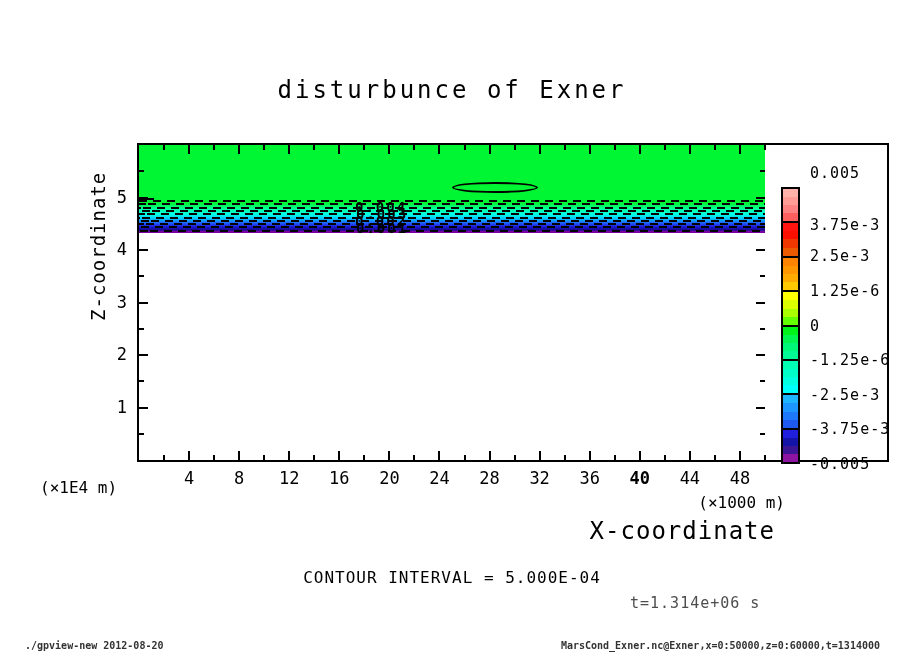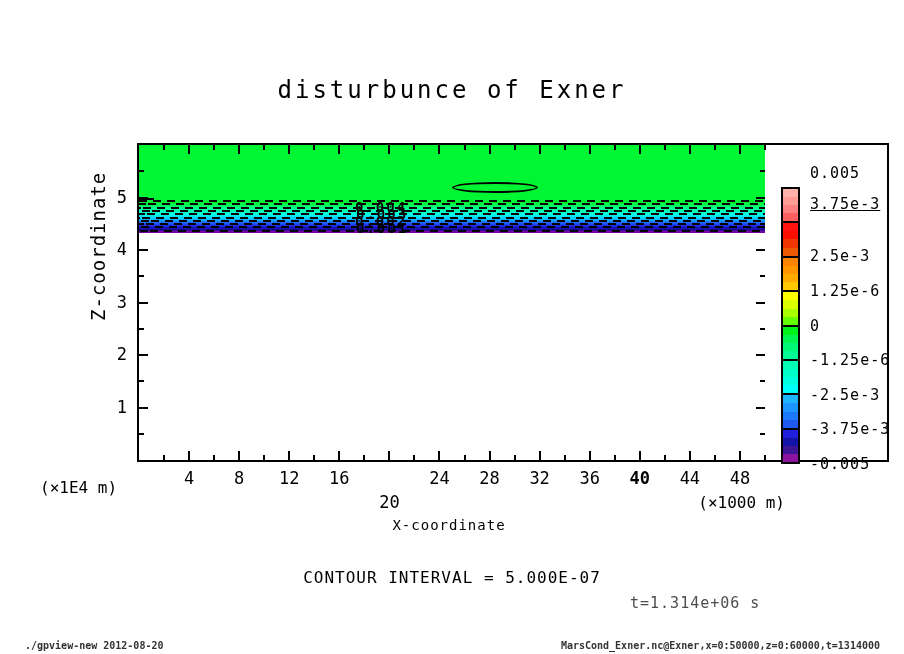--- a/index.html
+++ b/index.html
@@ -13,21 +13,21 @@
   #plot{left:137px;top:143px;width:752px;height:319px;border:2px solid #000;box-sizing:border-box;background:#fff;overflow:hidden;}
   #plot .layer{position:absolute;left:0;width:626px;}
   #zero-contour-ellipse{position:absolute;left:313px;top:37px;width:82px;height:7px;border:2px solid #000;border-radius:50%;background:transparent;}
   #contour-seg-left{position:absolute;left:0;top:53px;width:15px;height:2px;background:#000;}
   .clabel{position:absolute;font-size:14px;font-weight:bold;letter-spacing:2px;line-height:1;}
   .xlab{position:absolute;width:40px;text-align:center;font-size:17px;line-height:1;}
   .ylab{position:absolute;width:40px;text-align:right;font-size:17px;line-height:1;}
   #y-axis-title{left:78px;top:290px;width:40px;font-size:19px;letter-spacing:1px;transform:rotate(-90deg);transform-origin:center;white-space:nowrap;text-align:center;}
   #y-axis-unit{left:40px;top:478px;width:120px;font-size:16px;}
   #x-axis-unit{left:653px;top:493px;width:132px;font-size:16px;text-align:right;}
-  #x-axis-title{left:134px;top:517px;width:630px;text-align:center;font-size:14px;letter-spacing:1px;}
+  #x-axis-title{left:145px;top:517px;width:630px;text-align:right;font-size:24px;letter-spacing:1px;}
   #contour-interval{left:137px;top:568px;width:630px;text-align:center;font-size:16px;letter-spacing:1px;}
   #time-label{left:630px;top:594px;font-size:15px;color:#4d4d4d;letter-spacing:1px;}
   #footer-left{left:25px;top:640px;font-size:10px;color:#333;font-weight:bold;}
   #footer-right{right:24px;top:640px;font-size:10px;color:#333;font-weight:bold;}
   #colorbar{left:781px;top:187px;width:19px;height:277px;border:2px solid #000;box-sizing:border-box;display:flex;flex-direction:column;}
   #colorbar .cbox{flex:1;}
   #colorbar .cbox + .cbox{border-top:2px solid #000;}
   .cbar-lab{position:absolute;left:810px;height:18px;font-size:15px;line-height:18px;letter-spacing:1px;}
 </style>
 </head>
@@ -58,38 +58,38 @@
       <div class="clabel" style="position: absolute; left: 217px; top: 62px;">0.003</div>
       <div class="clabel" style="position: absolute; left: 216px; top: 69px;">0.002</div>
       <div class="clabel" style="position: absolute; left: 217px; top: 76px;">0.001</div>
     </div>
 </div>
 
 <div class="abs" id="y-axis-title">Z-coordinate</div>
 <div class="abs" id="y-axis-unit">(×1E4 m)</div>
 <div class="abs" id="x-axis-unit">(×1000 m)</div>
 <div class="abs" id="x-axis-title">X-coordinate</div>
-<div class="abs" id="contour-interval">CONTOUR INTERVAL = 5.000E-07</div>
+<div class="abs" id="contour-interval">CONTOUR INTERVAL = 5.000E-04</div>
 <div class="abs" id="time-label">t=1.314e+06 s</div>
 <div class="abs" id="footer-left">./gpview-new  2012-08-20</div>
 <div class="abs" id="footer-right">MarsCond_Exner.nc@Exner,x=0:50000,z=0:60000,t=1314000</div>
 
 <div class="abs" id="colorbar">
     <div class="cbox" style="background: linear-gradient(rgb(255, 178, 170) 0%, rgb(255, 178, 170) 25%, rgb(255, 156, 150) 25%, rgb(255, 156, 150) 50%, rgb(255, 130, 130) 50%, rgb(255, 130, 130) 75%, rgb(255, 95, 95) 75%, rgb(255, 95, 95) 100%);"></div>
     <div class="cbox" style="background: linear-gradient(rgb(255, 20, 16) 0%, rgb(255, 20, 16) 25%, rgb(250, 15, 0) 25%, rgb(250, 15, 0) 50%, rgb(240, 55, 0) 50%, rgb(240, 55, 0) 75%, rgb(235, 90, 0) 75%, rgb(235, 90, 0) 100%);"></div>
     <div class="cbox" style="background: linear-gradient(rgb(255, 130, 0) 0%, rgb(255, 130, 0) 25%, rgb(255, 150, 0) 25%, rgb(255, 150, 0) 50%, rgb(255, 170, 0) 50%, rgb(255, 170, 0) 75%, rgb(255, 200, 0) 75%, rgb(255, 200, 0) 100%);"></div>
     <div class="cbox" style="background: linear-gradient(rgb(255, 255, 0) 0%, rgb(255, 255, 0) 25%, rgb(220, 255, 0) 25%, rgb(220, 255, 0) 50%, rgb(170, 255, 0) 50%, rgb(170, 255, 0) 75%, rgb(100, 255, 0) 75%, rgb(100, 255, 0) 100%);"></div>
     <div class="cbox" style="background: linear-gradient(rgb(0, 243, 24) 0%, rgb(0, 243, 24) 25%, rgb(0, 245, 80) 25%, rgb(0, 245, 80) 50%, rgb(0, 248, 120) 50%, rgb(0, 248, 120) 75%, rgb(0, 250, 150) 75%, rgb(0, 250, 150) 100%);"></div>
     <div class="cbox" style="background: linear-gradient(rgb(0, 255, 180) 0%, rgb(0, 255, 180) 25%, rgb(0, 255, 200) 25%, rgb(0, 255, 200) 50%, rgb(0, 255, 225) 50%, rgb(0, 255, 225) 75%, rgb(0, 255, 250) 75%, rgb(0, 255, 250) 100%);"></div>
     <div class="cbox" style="background: linear-gradient(rgb(30, 180, 255) 0%, rgb(30, 180, 255) 25%, rgb(30, 150, 255) 25%, rgb(30, 150, 255) 50%, rgb(30, 120, 250) 50%, rgb(30, 120, 250) 75%, rgb(30, 90, 240) 75%, rgb(30, 90, 240) 100%);"></div>
     <div class="cbox" style="background: linear-gradient(rgb(32, 32, 220) 0%, rgb(32, 32, 220) 25%, rgb(20, 20, 168) 25%, rgb(20, 20, 168) 50%, rgb(60, 20, 150) 50%, rgb(60, 20, 150) 75%, rgb(140, 20, 160) 75%, rgb(140, 20, 160) 100%);"></div>
   </div>
 <div id="colorbar-labels">
     <div class="cbar-lab" style="position: absolute; top: 164px;">0.005</div>
-    <div class="cbar-lab" style="position: absolute; top: 195px; text-decoration: underline;">3.75e-3</div>
+    <div class="cbar-lab" style="position: absolute; top: 216px;">3.75e-3</div>
     <div class="cbar-lab" style="position: absolute; top: 247.25px;">2.5e-3</div>
     <div class="cbar-lab" style="position: absolute; top: 281.875px;">1.25e-6</div>
     <div class="cbar-lab" style="position: absolute; top: 316.5px;">0</div>
     <div class="cbar-lab" style="position: absolute; top: 351.125px;">-1.25e-6</div>
     <div class="cbar-lab" style="position: absolute; top: 385.75px;">-2.5e-3</div>
     <div class="cbar-lab" style="position: absolute; top: 420.375px;">-3.75e-3</div>
     <div class="cbar-lab" style="position: absolute; top: 455px;">-0.005</div>
   </div>
 <div id="ticks">
     <div style="position: absolute; left: 188.08px; top: 451px; width: 2px; height: 9px; background: rgb(0, 0, 0);"></div>
@@ -163,21 +163,21 @@
     <div style="position: absolute; left: 139px; top: 222.75px; width: 5px; height: 2px; background: rgb(0, 0, 0);"></div>
     <div style="position: absolute; left: 760px; top: 222.75px; width: 5px; height: 2px; background: rgb(0, 0, 0);"></div>
     <div style="position: absolute; left: 139px; top: 170.25px; width: 5px; height: 2px; background: rgb(0, 0, 0);"></div>
     <div style="position: absolute; left: 760px; top: 170.25px; width: 5px; height: 2px; background: rgb(0, 0, 0);"></div>
   </div>
 <div id="tick-labels">
     <div class="xlab" style="position: absolute; left: 169.08px; top: 470px;">4</div>
     <div class="xlab" style="position: absolute; left: 219.16px; top: 470px;">8</div>
     <div class="xlab" style="position: absolute; left: 269.24px; top: 470px;">12</div>
     <div class="xlab" style="position: absolute; left: 319.32px; top: 470px;">16</div>
-    <div class="xlab" style="position: absolute; left: 369.4px; top: 494px;">20</div>
+    <div class="xlab" style="position: absolute; left: 369.4px; top: 470px;">20</div>
     <div class="xlab" style="position: absolute; left: 419.48px; top: 470px;">24</div>
     <div class="xlab" style="position: absolute; left: 469.56px; top: 470px;">28</div>
     <div class="xlab" style="position: absolute; left: 519.64px; top: 470px;">32</div>
     <div class="xlab" style="position: absolute; left: 569.72px; top: 470px;">36</div>
     <div class="xlab" style="position: absolute; left: 619.8px; top: 470px; font-weight: bold;">40</div>
     <div class="xlab" style="position: absolute; left: 669.88px; top: 470px;">44</div>
     <div class="xlab" style="position: absolute; left: 719.96px; top: 470px;">48</div>
     <div class="ylab" style="position: absolute; left: 87px; top: 398.5px;">1</div>
     <div class="ylab" style="position: absolute; left: 87px; top: 346px;">2</div>
     <div class="ylab" style="position: absolute; left: 87px; top: 293.5px;">3</div>

